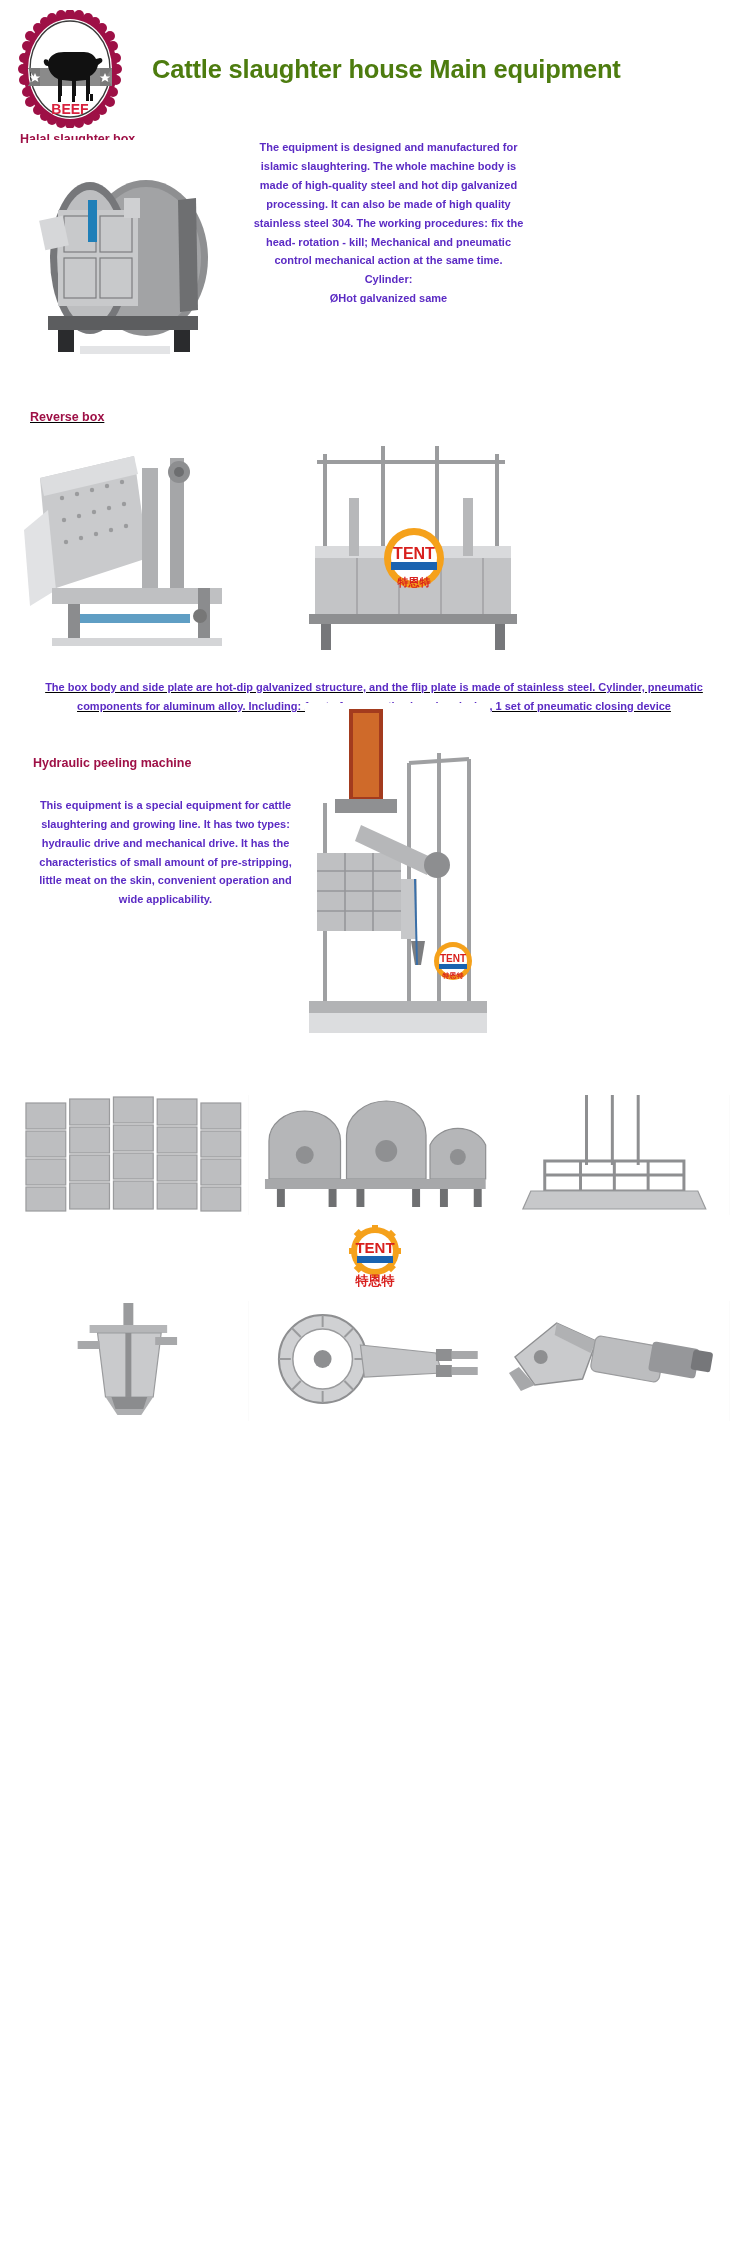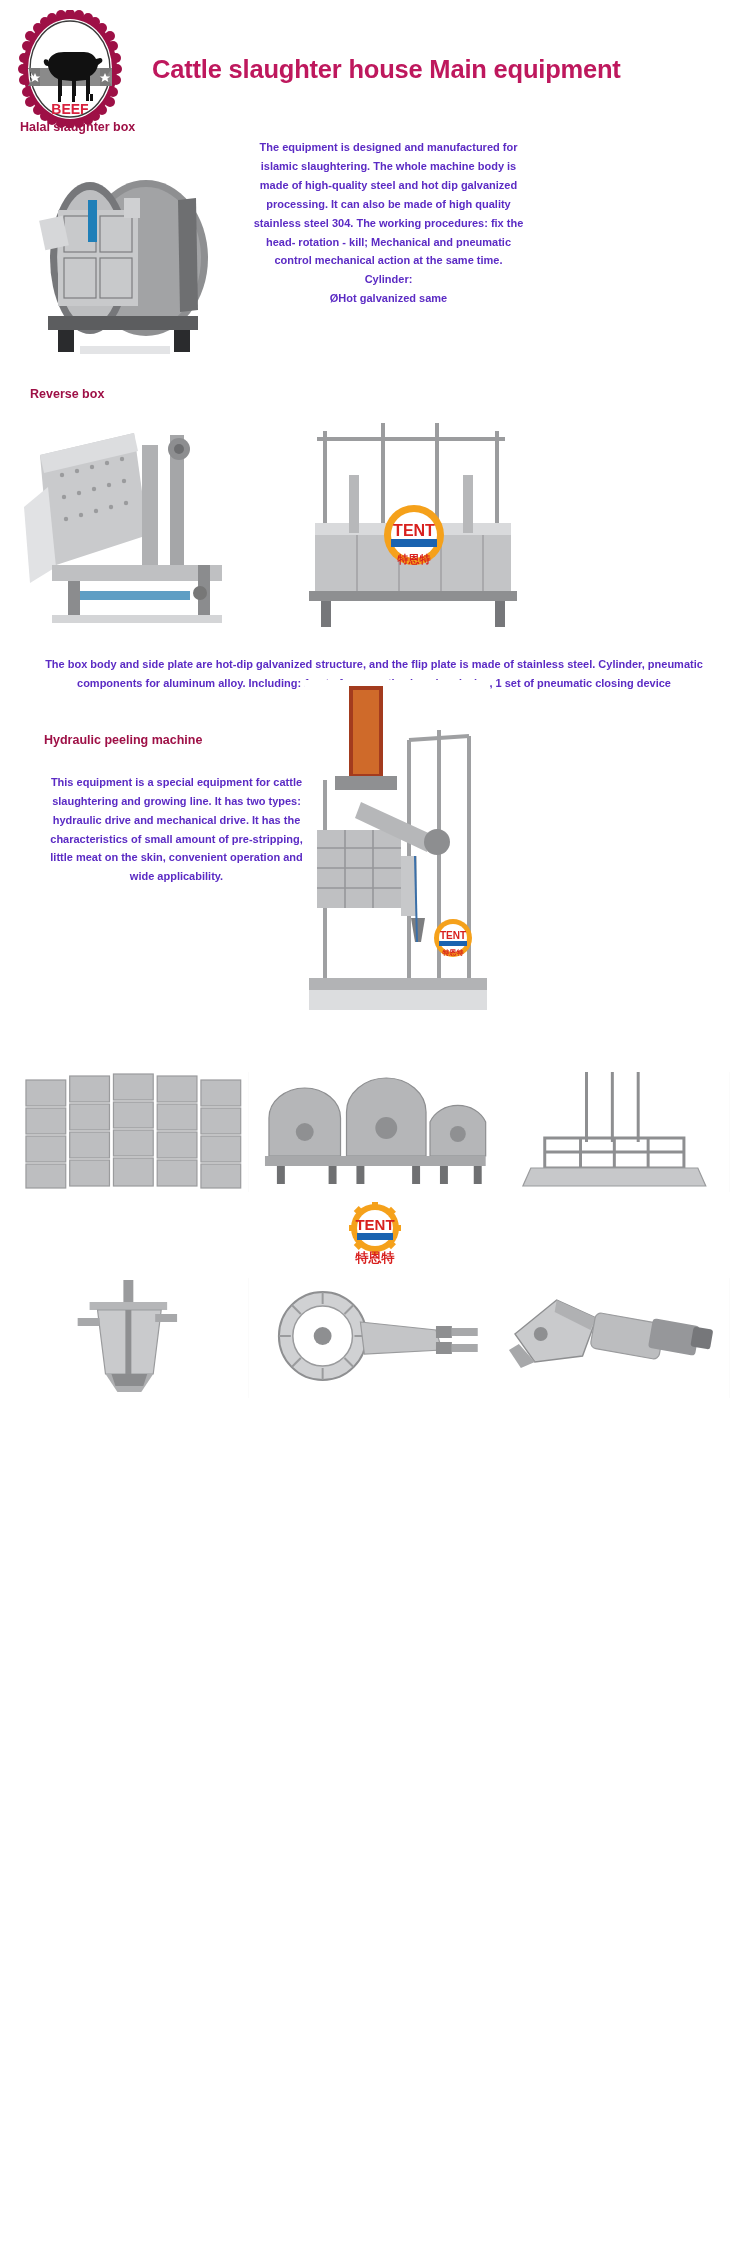--- a/index.html
+++ b/index.html
@@ -11,21 +11,21 @@
     overflow:hidden;
     position:relative;
   }
 
   
   .header { display:flex; align-items:center; padding:18px 0 0 18px; height:120px; }
   .badge { width:104px; height:118px; position:relative; flex:0 0 auto; }
   .badge svg { display:block; }
   .page-title {
     margin-left:30px;
-    color:#be185d;
+    color:#4d7c0f;
     font-size:25.5px;
     font-weight:bold;
     letter-spacing:-0.2px;
     white-space:nowrap;
   }
 
   
   .sec-head {
     color:#9e1046;
     font-weight:bold;
@@ -35,36 +35,36 @@
     color:#5b2bc4;
     font-weight:bold;
     font-size:11px;
     line-height:1.72;
     text-align:center;
   }
   .photo { background:#f2f2f2; position:relative; overflow:hidden; }
 
   
   #sec-halal { position:relative; padding:0 0 0 0; }
-  #sec-halal .h { position:absolute; left:20px; top:0px; }
+  #sec-halal .h { position:absolute; left:20px; top:12px; }
   #sec-halal .row { display:flex; padding:18px 0 0 28px; }
   #sec-halal .imgwrap { width:205px; height:230px; flex:0 0 auto; margin-top:2px; }
   #sec-halal .txt { width:275px; margin-left:18px; }
 
   
   #sec-reverse .h { margin:0 0 0 30px; }
   #sec-reverse .imgs { display:flex; gap:12px; padding:14px 0 0 22px; }
   #sec-reverse .imgs .photo:nth-child(1) { width:228px; height:222px; }
   #sec-reverse .imgs .photo:nth-child(2) { width:255px; height:222px; margin-left:25px; }
   #sec-reverse .paras { padding:18px 22px 0 20px; }
   #sec-reverse .paras p { margin:0 0 22px 0; }
 
   
   #sec-hydraulic { position:relative; height:345px; }
-  #sec-hydraulic .left { position:absolute; left:44px; top:18px; width:265px; }
+  #sec-hydraulic .left { position:absolute; left:33px; top:18px; width:265px; }
   #sec-hydraulic .h { margin-bottom:26px; }
   #sec-hydraulic .photo { position:absolute; left:305px; top:-35px; width:185px; height:345px; }
 
   
   #sec-others .h { margin:0 0 14px 22px; }
   .grid { display:flex; flex-wrap:wrap; padding:0 14px; gap:0; }
   .grid .cell { width:calc(100% / 3); padding:4px 6px; }
   .grid .photo { width:100%; height:120px; }
   .tent-center { display:flex; justify-content:center; align-items:center; height:70px; }
 
@@ -172,21 +172,21 @@
       </svg>
     </div>
     <div class="txt body-text">
       <div>The equipment is designed and manufactured for islamic slaughtering. The whole machine body is made of high-quality steel and hot dip galvanized processing. It can also be made of high quality stainless steel 304. The working procedures: fix the head- rotation - kill; Mechanical and pneumatic control mechanical action at the same time.</div>
       <div>Cylinder:</div>
       <div>ØHot galvanized same</div>
     </div>
   </div>
 </div>
 
-<div id="sec-reverse" style="margin-top:17px;">
+<div id="sec-reverse" style="margin-top:40px;text-decoration:underline;">
   <div class="sec-head h">Reverse box</div>
   <div class="imgs">
     <div class="photo">
       <svg class="ph-svg" viewBox="0 0 228 222" preserveAspectRatio="none">
         <rect width="228" height="222" fill="#ffffff"></rect>
         <path d="M18 40 L112 18 L126 120 L28 152 Z" fill="#c9cacc"></path>
         <path d="M18 40 L112 18 L116 36 L22 58 Z" fill="#dcdddf"></path>
         <g fill="#9a9b9d">
           <circle cx="40" cy="60" r="2.2"></circle>
             <circle cx="55" cy="56" r="2.2"></circle>

